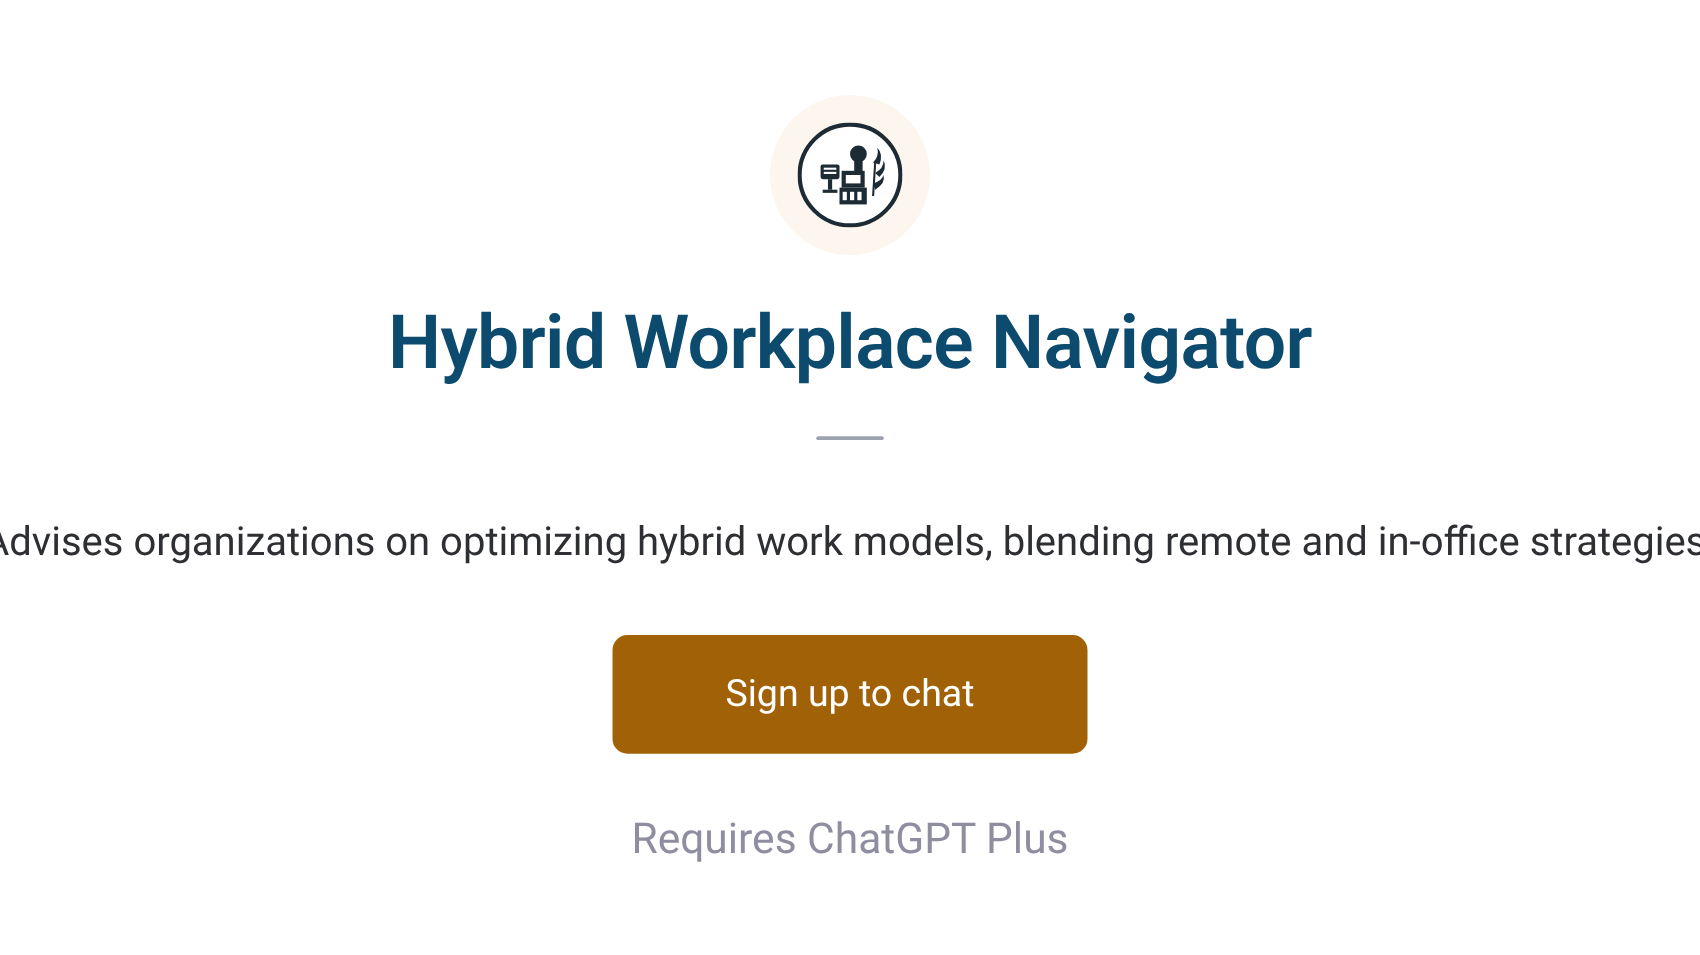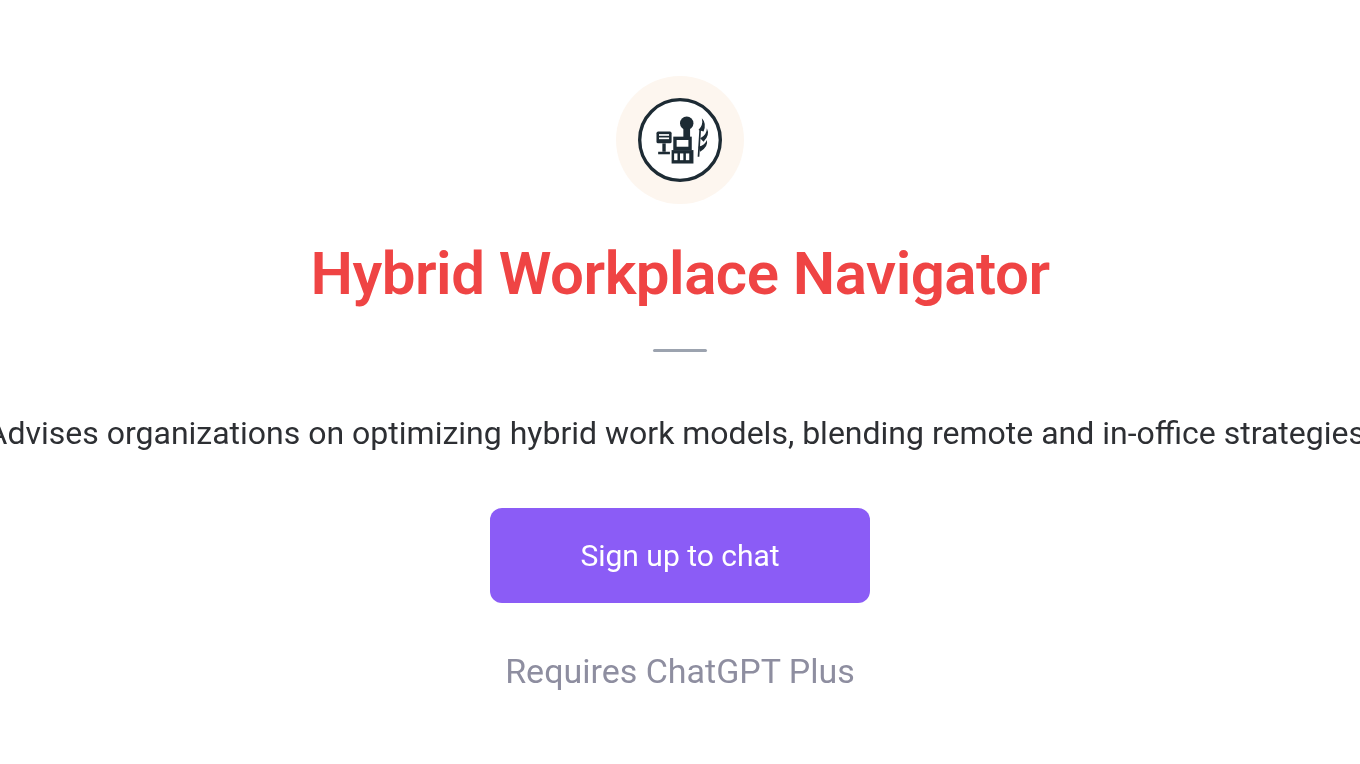--- a/index.html
+++ b/index.html
@@ -28,42 +28,42 @@
       justify-content: center;
     }
     .avatar-inner {
       width: 84px;
       height: 84px;
     }
     .title {
       margin-top: 34px;
       font-size: 60px;
       font-weight: 600;
-      color: #ef4444;
+      color: #0c4a6e;
       text-align: left;
       letter-spacing: -0.5px;
     }
     .divider {
       margin-top: 40px;
       width: 54px;
       height: 3px;
       background: #9ca3af;
       border-radius: 2px;
     }
     .description {
       margin-top: 62px;
       font-size: 32px;
       font-weight: 400;
       color: #2d2f33;
       text-align: center;
       white-space: nowrap;
     }
     .signup-button {
       margin-top: 56px;
-      background: #8b5cf6;
+      background: #a16207;
       color: #ffffff;
       border: none;
       border-radius: 12px;
       padding: 30px 90px;
       font-size: 30px;
       font-weight: 400;
       cursor: pointer;
       font-family: inherit;
     }
     .requirement {

